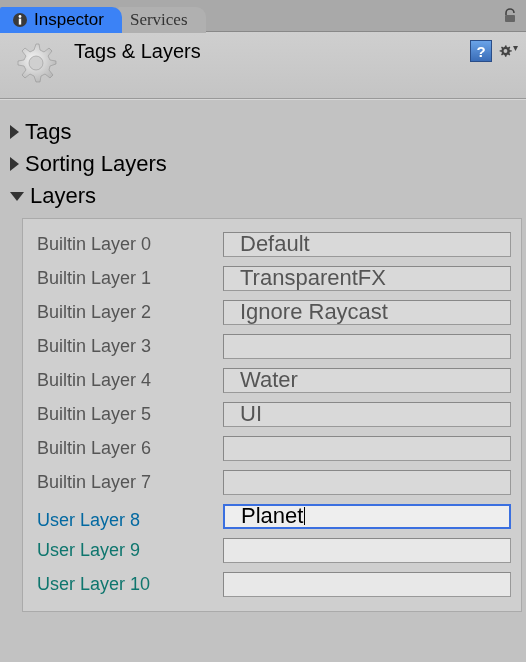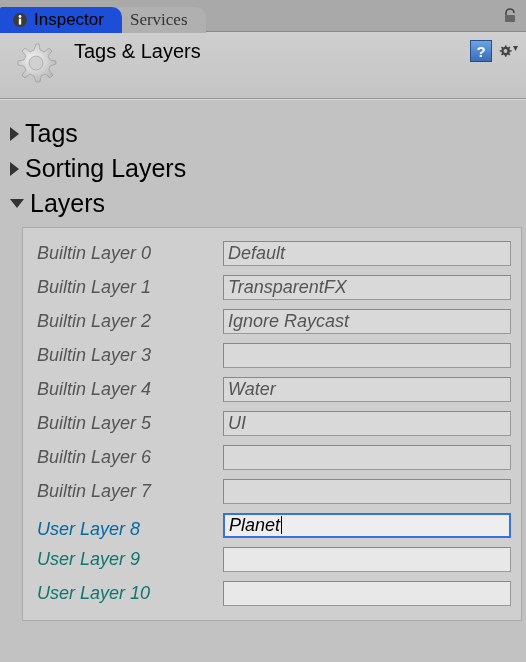--- a/index.html
+++ b/index.html
@@ -24,21 +24,21 @@
     align-items: center;
     padding: 0 18px 0 12px;
     border-top-right-radius: 10px;
     border-top-left-radius: 2px;
     margin-top: 7px;
     font-size: 17px;
     height: 26px;
     position: relative;
   }
   .tab.active {
-    background: #1d4ed8;
+    background: #3b82f6;
     z-index: 2;
   }
   .tab.inactive {
     background: #b0b0b0;
     color: #333;
     margin-left: -4px;
     z-index: 1;
     font-family: Liberation Serif, serif;
   }
   .tab .icon {
@@ -96,21 +96,21 @@
   }
   .panel {
     background: #c2c2c2;
     padding: 2px 4px 10px 4px;
     border-top: 1px solid #d8d8d8;
   }
   .foldout {
     display: flex;
     align-items: center;
     padding: 3px 0 3px 6px;
-    font-size: 25px;
+    font-size: 22px;
     cursor: pointer;
   }
   .fold-tri {
     width: 0;
     height: 0;
     margin-right: 6px;
   }
   .fold-tri.closed {
     border-top: 7px solid transparent;
     border-bottom: 7px solid transparent;
@@ -119,21 +119,20 @@
   .fold-tri.open {
     border-left: 7px solid transparent;
     border-right: 7px solid transparent;
     border-top: 9px solid #333;
   }
   .layers-content {
     margin: 6px 0 0 18px;
     background: #cfcfcf;
     border: 1px solid #aaa;
     padding: 8px 10px 10px 10px;
-    font-style: italic;
   }
   .row {
     display: flex;
     align-items: center;
     height: 34px;
   }
   .row .label {
     width: 190px;
     font-size: 18px;
     color: #555;
@@ -147,22 +146,22 @@
     margin-top: 9px;
   }
   .row .field {
     flex: 1;
     height: 25px;
     background: #d9d9d9;
     border: 1px solid #999;
     border-top-color: #888;
     border-left-color: #888;
     color: #555;
-    font-size: 18px;
-    padding: 0 4px;
+    font-size: 22px;
+    padding: 0 16px;
     display: flex;
     align-items: center;
   }
   .row .field.editable {
     background: #e8e8e8;
     color: #000;
   }
   .row .field.focused {
     border: 2px solid #3a6fe0;
     background: #eee;

